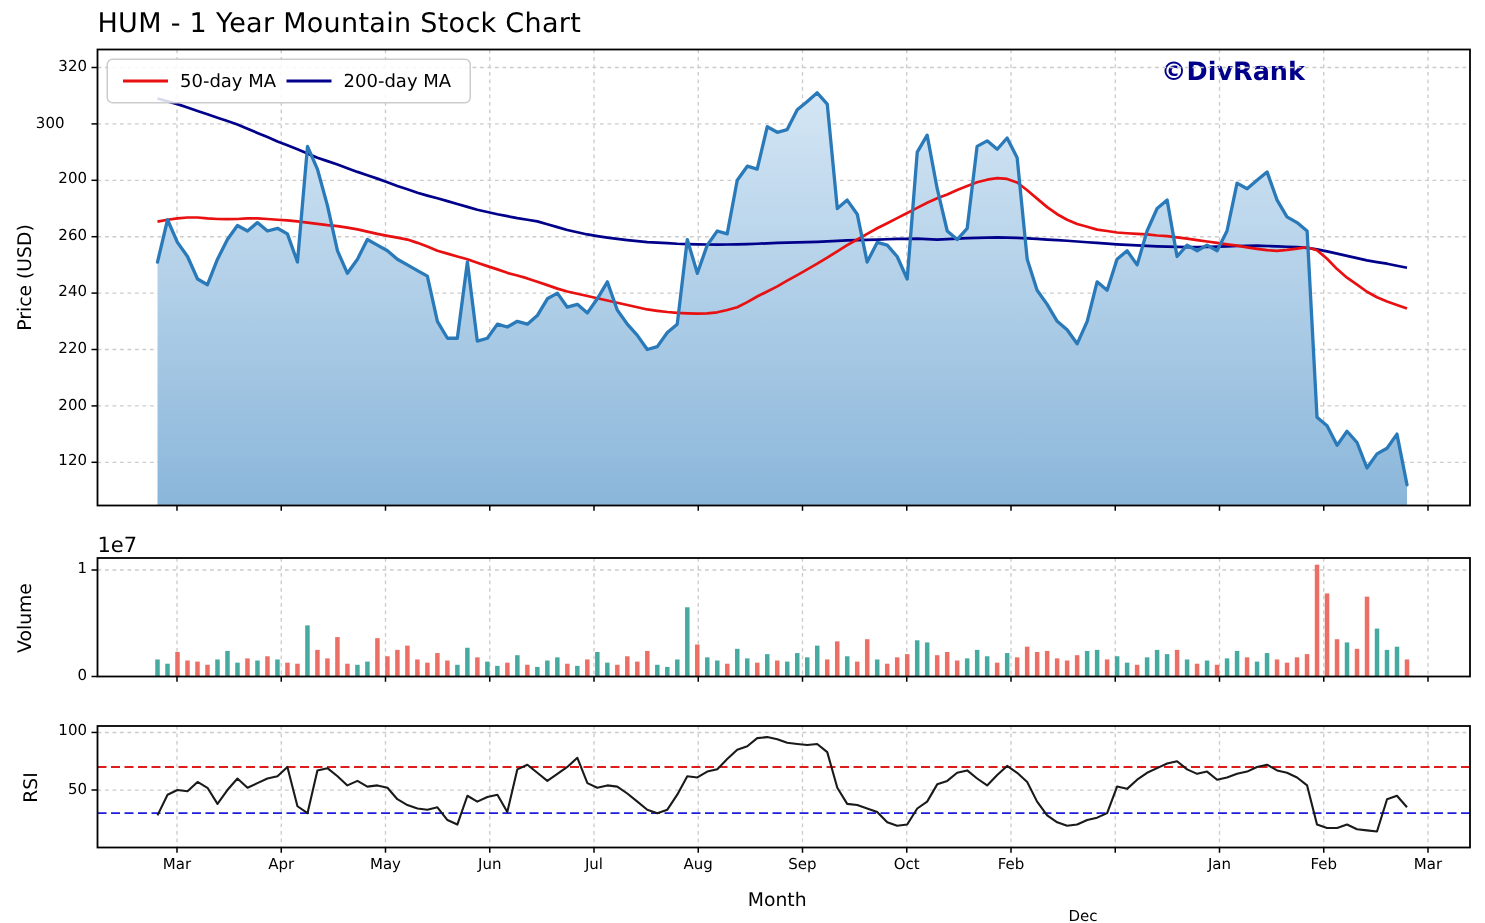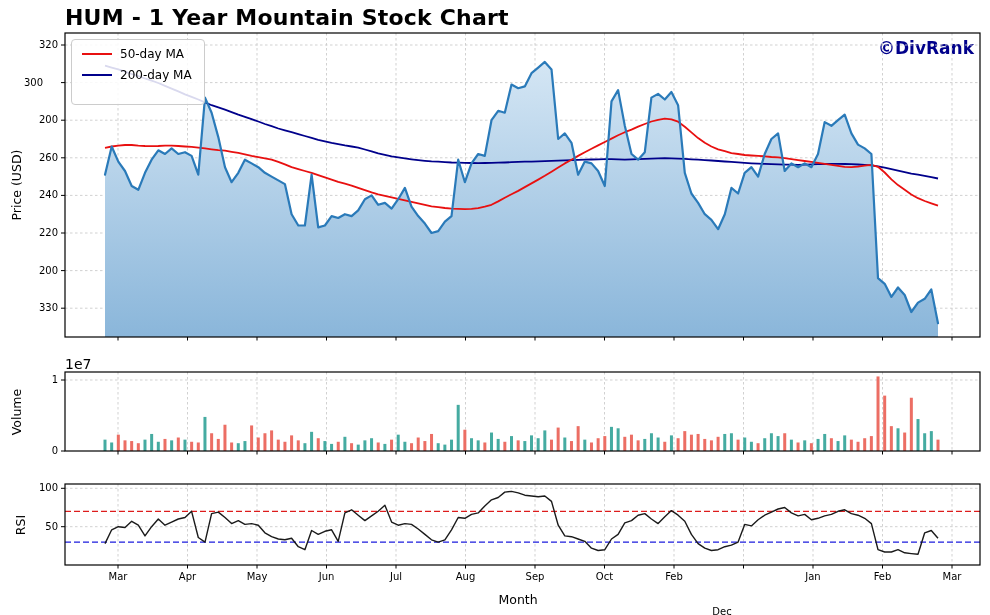--- a/index.html
+++ b/index.html
@@ -1,31 +1,31 @@
 <!DOCTYPE html>
 <html><head>
 <meta charset="utf-8">
 <style>
   html,body{margin:0;padding:0;background:#fff;}
   #page{position:relative;width:990px;height:615px;background:#ffffff;overflow:hidden;
         font-family:"DejaVu Sans","Liberation Sans",sans-serif;color:#000;}
-  .title{position:absolute;left:65px;top:5px;font-size:22px;font-weight:bold;letter-spacing:.2px;}
-  .watermark{position:absolute;right:16px;top:38px;width:200px;text-align:right;
+  .title{position:absolute;left:65px;top:5px;font-size:18px;font-weight:normal;letter-spacing:.2px;}
+  .watermark{position:absolute;right:16px;top:38px;width:200px;
              font-size:17px;font-weight:bold;}
   .panel{position:absolute;overflow:visible;}
   .ylab{position:absolute;font-size:12.5px;white-space:nowrap;
         transform:translate(-50%,-50%) rotate(-90deg);}
   .tick{position:absolute;font-size:10px;line-height:14px;}
   .tick.right{text-align:right;}
   .tick.center{text-align:center;}
   .offset-label{position:absolute;font-size:14px;}
   .xlabel{position:absolute;font-size:12.5px;}
   .legend{position:absolute;left:71px;top:39px;background:rgba(255,255,255,.85);
-          border:1px solid #cccccc;border-radius:4px;padding:7px 12px 22px 10px;
-          display:flex;flex-direction:column;gap:7px;z-index:5;justify-content:space-between;}
+          border:1px solid #cccccc;border-radius:4px;padding:7px 12px 7px 10px;
+          display:flex;flex-direction:row;gap:7px;z-index:5;justify-content:space-between;}
   .legend-row{display:flex;align-items:center;gap:8px;}
   .legend-swatch{width:30px;height:0;border-top-width:2.5px;border-top-style:solid;}
   .legend-text{font-size:12px;}
 </style>
 </head>
 <body>
 
 <div id="page">
   <div class="title">HUM - 1 Year Mountain Stock Chart</div>
 
@@ -299,21 +299,21 @@
     </svg>
 
   <div class="xlabel" id="xlabel" style="left: 498.5px; top: 592px;">Month</div>
 <div class="tick right" style="left: 18px; top: 38px; width: 40px;">320</div>
     <div class="tick right" style="left: 3px; top: 75.6px; width: 40px;">300</div>
     <div class="tick right" style="left: 18px; top: 113.2px; width: 40px;">200</div>
     <div class="tick right" style="left: 18px; top: 150.8px; width: 40px;">260</div>
     <div class="tick right" style="left: 18px; top: 188.4px; width: 40px;">240</div>
     <div class="tick right" style="left: 18px; top: 226px; width: 40px;">220</div>
     <div class="tick right" style="left: 18px; top: 263.6px; width: 40px;">200</div>
-    <div class="tick right" style="left: 18px; top: 301.2px; width: 40px;">330</div>
+    <div class="tick right" style="left: 18px; top: 301.2px; width: 40px;">120</div>
     <div class="tick right" style="left: 18px; top: 373px; width: 40px;">1</div>
     <div class="tick right" style="left: 18px; top: 444px; width: 40px;">0</div>
     <div class="tick right" style="left: 18px; top: 481.3px; width: 40px;">100</div>
     <div class="tick right" style="left: 18px; top: 519.7px; width: 40px;">50</div>
     <div class="tick center" style="left: 96px; top: 570px; width: 44px;">Mar</div>
     <div class="tick center" style="left: 165.5px; top: 570px; width: 44px;">Apr</div>
     <div class="tick center" style="left: 235px; top: 570px; width: 44px;">May</div>
     <div class="tick center" style="left: 304.5px; top: 570px; width: 44px;">Jun</div>
     <div class="tick center" style="left: 374px; top: 570px; width: 44px;">Jul</div>
     <div class="tick center" style="left: 443.5px; top: 570px; width: 44px;">Aug</div>

